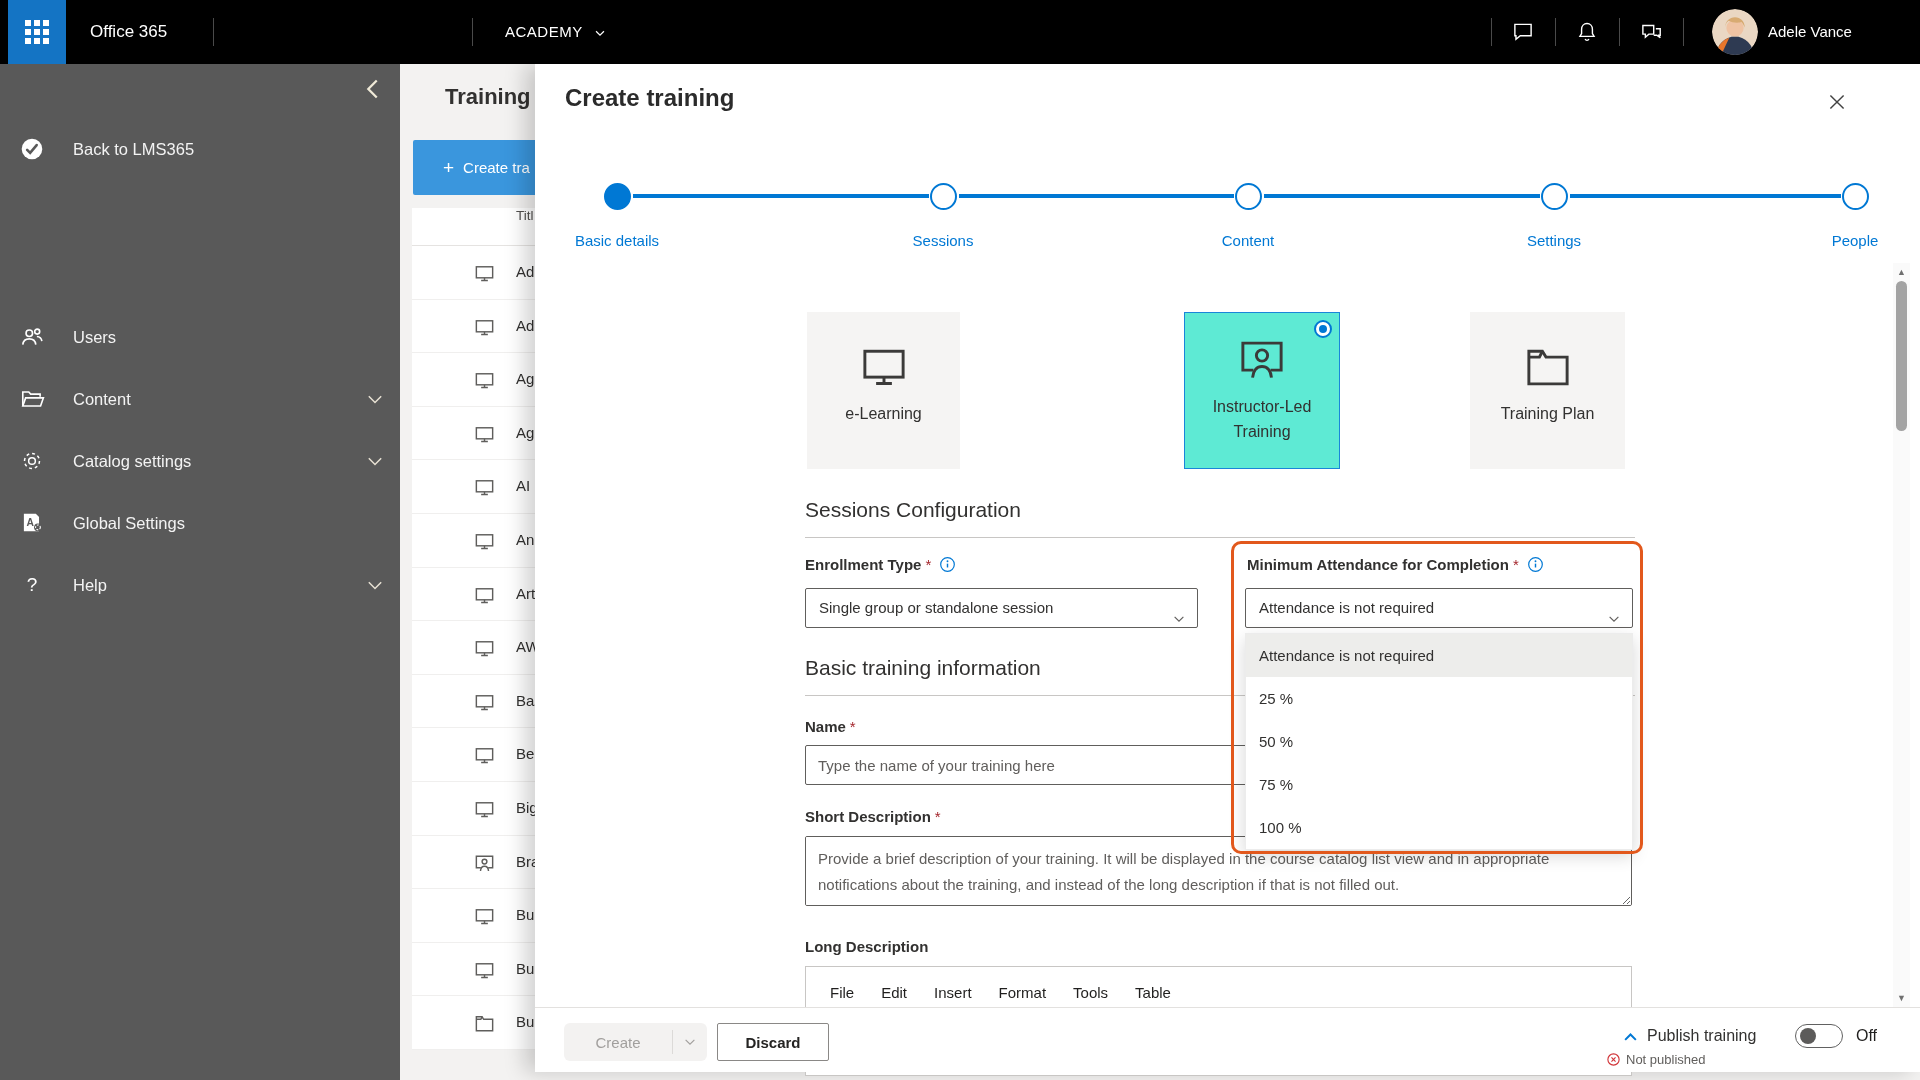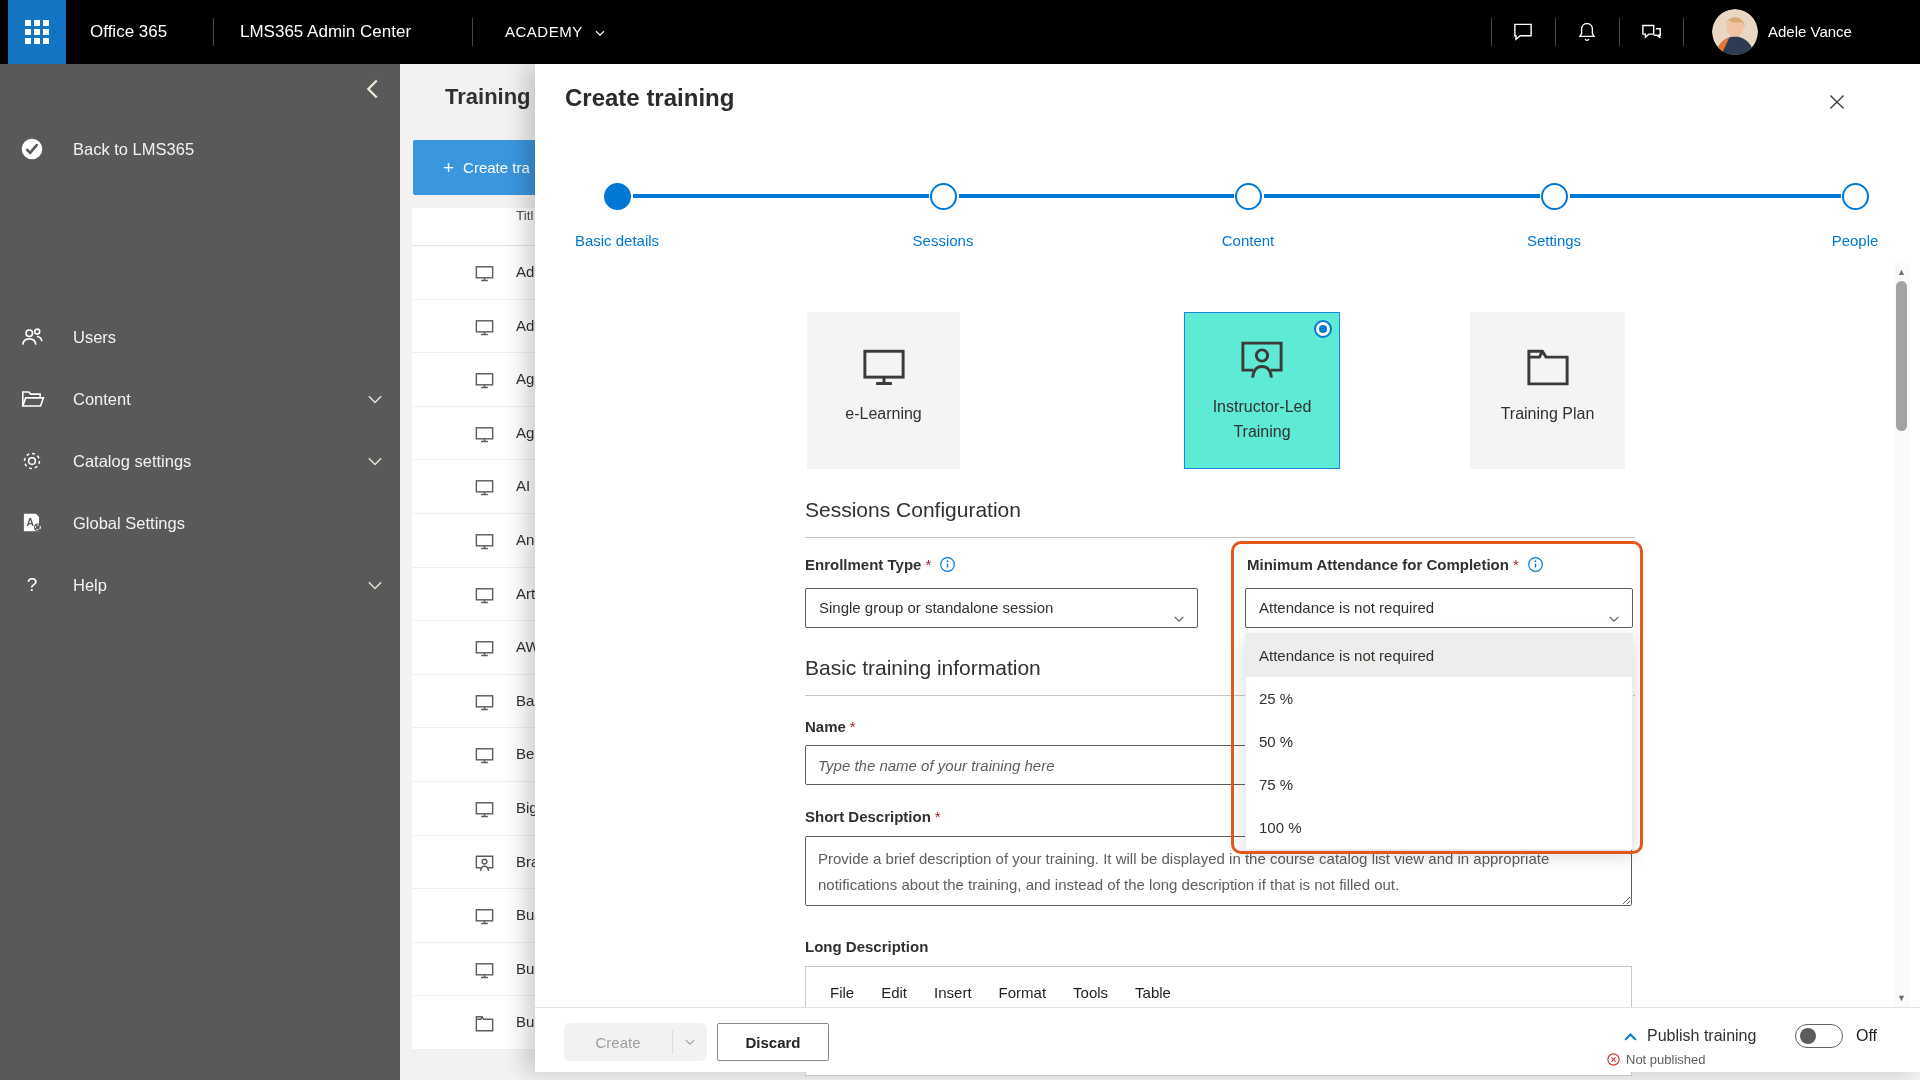--- a/index.html
+++ b/index.html
@@ -131,21 +131,20 @@
           <i></i>
           <i></i>
           <i></i>
           <i></i>
           <i></i>
           <i></i>
         </div>
     </div>
     <div class="tb-label" style="left:90px;">Office 365</div>
     <div class="tb-sep" style="left:213px;"></div>
-    <div class="tb-label" style="left:240px;">LMS365 Admin Center</div>
     <div class="tb-sep" style="left:472px;"></div>
     <div id="academy"><span>ACADEMY</span><svg width="14" height="14" viewBox="0 0 16 16" fill="none" stroke="#fff" stroke-width="1.4">
           <path d="M3.5 6l4.5 4.5L12.5 6"></path>
         </svg></div>
 
     <div class="tb-sep" style="left:1491px;"></div>
     <div class="tb-icon" style="left:1491px;">
       <svg width="26" height="26" viewBox="0 0 24 24" fill="none" stroke="#fff" stroke-width="1.3">
           <path d="M4.5 5h15v10.5h-10l-4 3.3v-3.3h-1z"></path>
         </svg>
@@ -466,21 +465,21 @@
       <div class="opt">100 %</div>
     </div>
     <div id="att-ring"></div>
 
     <div class="section-h" style="top:592px;">Basic training information</div>
     <div class="divider" style="top:631px;"></div>
 
     <div class="fld-label" style="left:270px; top:654px;">
       <span>Name</span><span class="req">*</span>
     </div>
-    <input class="txt-input" style="left: 270px; top: 681px; width: 827px; font-style: italic;" placeholder="Type the name of your training here">
+    <input class="txt-input" style="left: 270px; top: 681px; width: 827px;" placeholder="Type the name of your training here">
 
     <div class="fld-label" style="left:270px; top:744px;">
       <span>Short Description</span><span class="req">*</span>
     </div>
     <textarea id="short-desc" placeholder="Provide a brief description of your training. It will be displayed in the course catalog list view and in appropriate notifications about the training, and instead of the long description if that is not filled out." style=""></textarea>
 
     <div class="fld-label" style="left:270px; top:874px; font-weight:700;">
       <span>Long Description</span>
     </div>
     <div id="editor">

